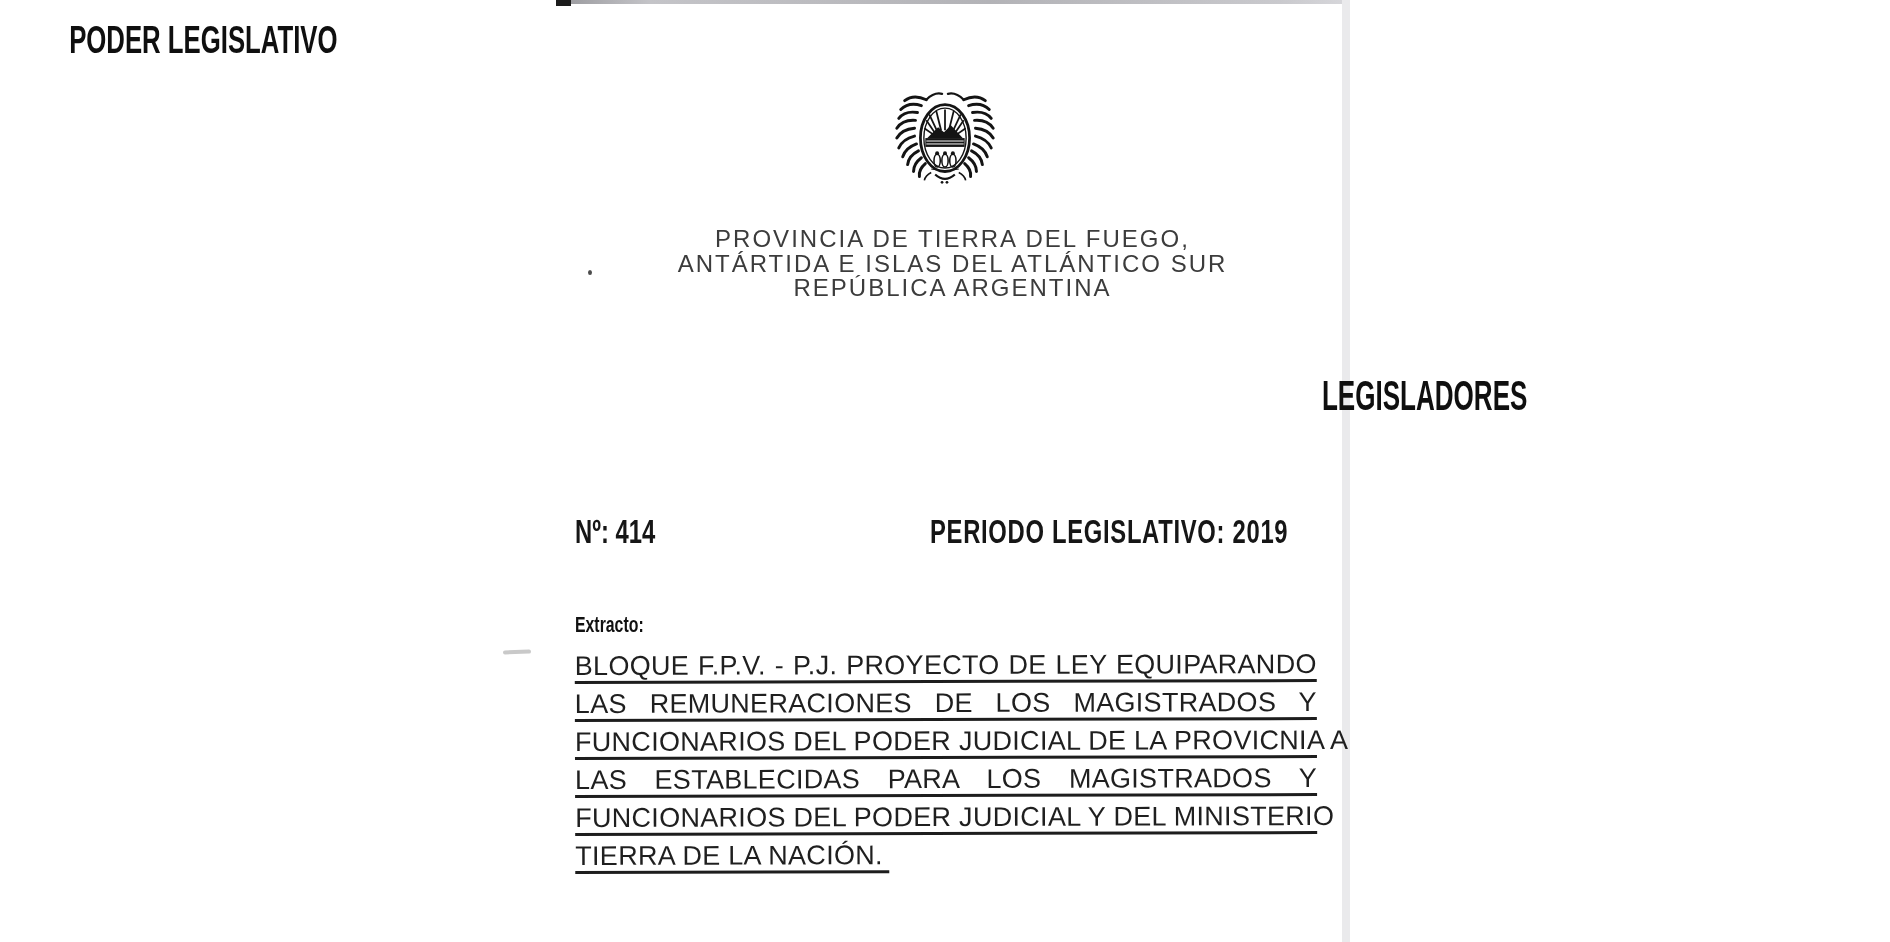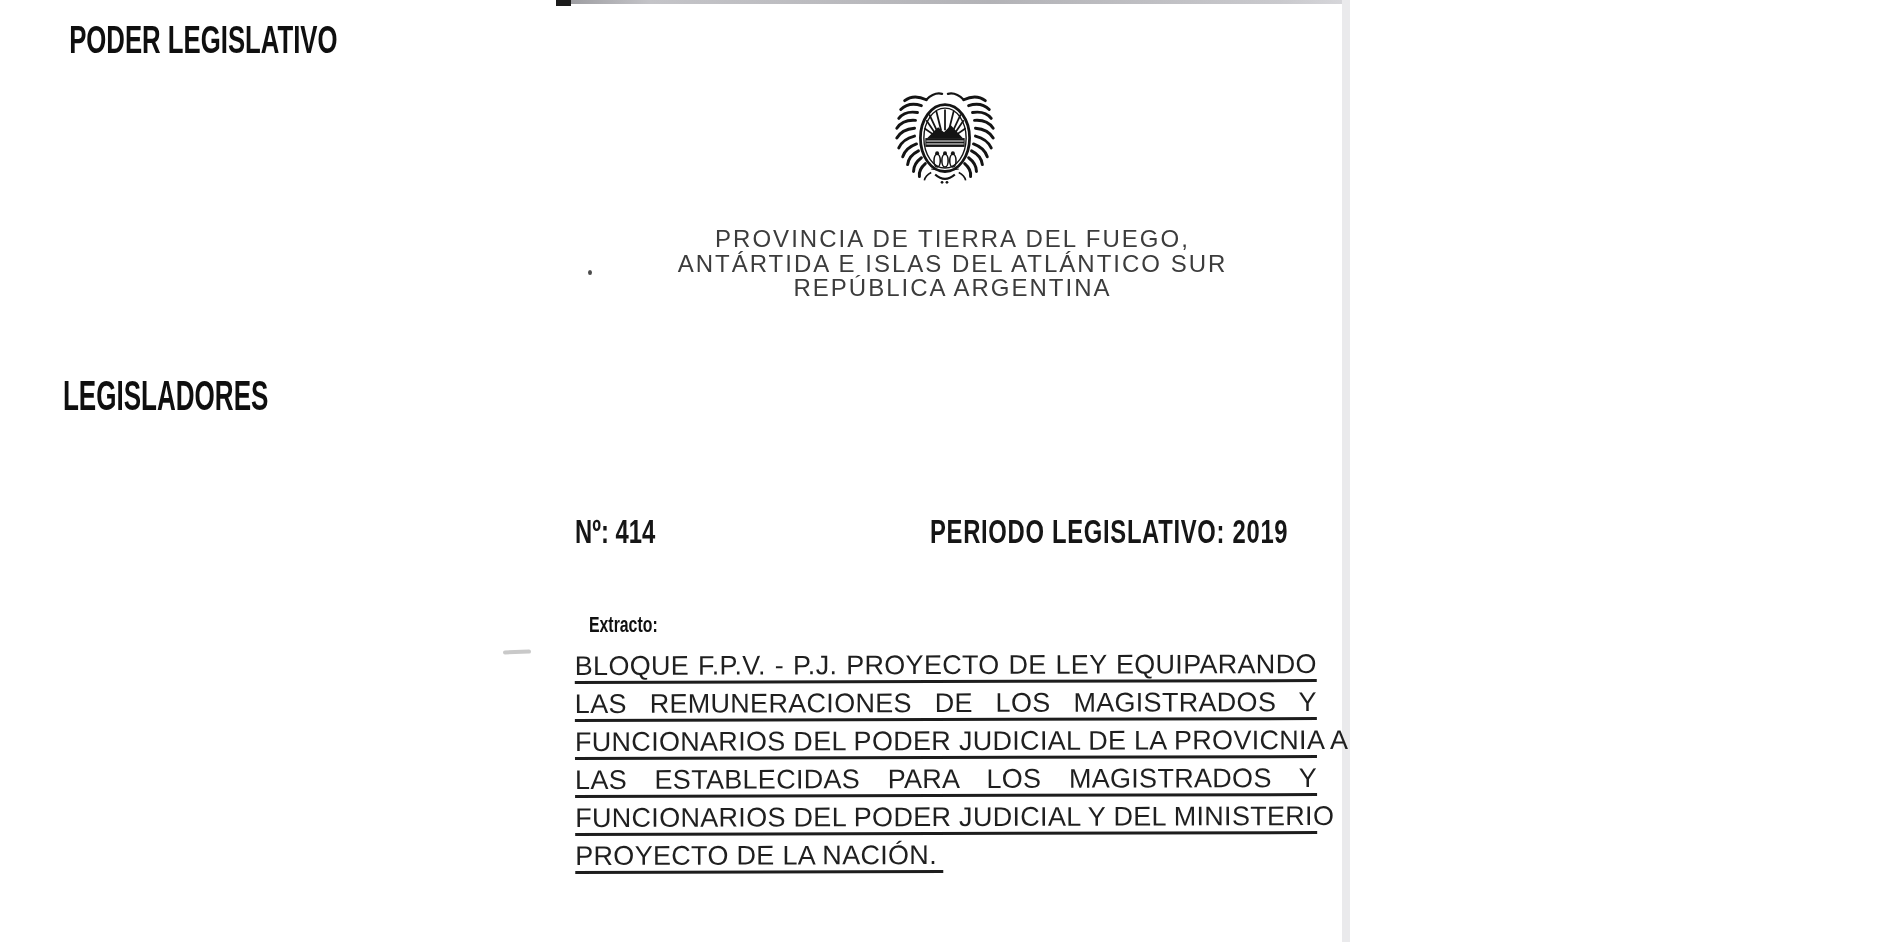--- a/index.html
+++ b/index.html
@@ -44,30 +44,30 @@
 
   .emblem-wrap { position: absolute; left: 886px; top: 86px; width: 118px; height: 112px; }
   .emblem-wrap svg { width: 100%; height: 100%; }
 
   .institution { position: absolute; left: 0; top: 227px; width: 1905px; text-align: center; }
   .institution div {
     font-size: 24px; line-height: 24.5px; letter-spacing: 2px;
     color: #3c3c3c; font-weight: normal;
   }
 
-  .section-title-wrap { position: absolute; left: 0; top: 372px; width: 1590px; text-align: left; }
+  .section-title-wrap { position: absolute; left: 0; top: 372px; width: 1590px; text-align: right; }
   .section-title { font-size: 42px; transform: scaleX(0.62); color: #0f0f0f; }
 
   
   .num-row { position: absolute; left: 0; top: 512px; width: 1890px; height: 36px; text-decoration: underline; }
   .doc-number { position: absolute; left: 575px; top: 0; font-size: 34px; transform: scaleX(0.70); transform-origin: 0 50%; }
   .doc-period { position: absolute; left: 930px; top: 0; font-size: 34px; letter-spacing: 1px; transform: scaleX(0.70); transform-origin: 0 50%; }
 
   
-  .extract-label-wrap { position: absolute; left: 589px; top: 612px; }
+  .extract-label-wrap { position: absolute; left: 575px; top: 612px; }
   .extract-label { font-size: 22px; transform: scaleX(0.72); transform-origin: 0 50%; color: #111; }
 
   .extract { position: absolute; left: 575px; top: 650px; width: 742px; transform: rotate(-0.15deg); }
   .extract-line {
     font-size: 27px; line-height: 30px; height: 30px;
     color: #1f1f1f; letter-spacing: 0.3px;
     border-bottom: 3px solid #1d1d1d;
     margin-bottom: 5px;
     text-align: justify; text-align-last: justify;
     white-space: nowrap; overflow: visible;
@@ -166,16 +166,16 @@
   <div class="extract-label-wrap">
     <span class="cond extract-label">Extracto:</span>
   </div>
 
   <div class="extract">
     <div class="extract-line">BLOQUE F.P.V. - P.J. PROYECTO DE LEY EQUIPARANDO</div>
     <div class="extract-line">LAS REMUNERACIONES DE LOS MAGISTRADOS Y</div>
     <div class="extract-line">FUNCIONARIOS DEL PODER JUDICIAL DE LA PROVICNIA A</div>
     <div class="extract-line">LAS ESTABLECIDAS PARA LOS MAGISTRADOS Y</div>
     <div class="extract-line">FUNCIONARIOS DEL PODER JUDICIAL Y DEL MINISTERIO</div>
-    <div class="extract-line last">PROYECTO DE LA NACIÓN.</div>
+    <div class="extract-line last">TIERRA DE LA NACIÓN.</div>
   </div>
 
 </div>
 
 </body></html>

